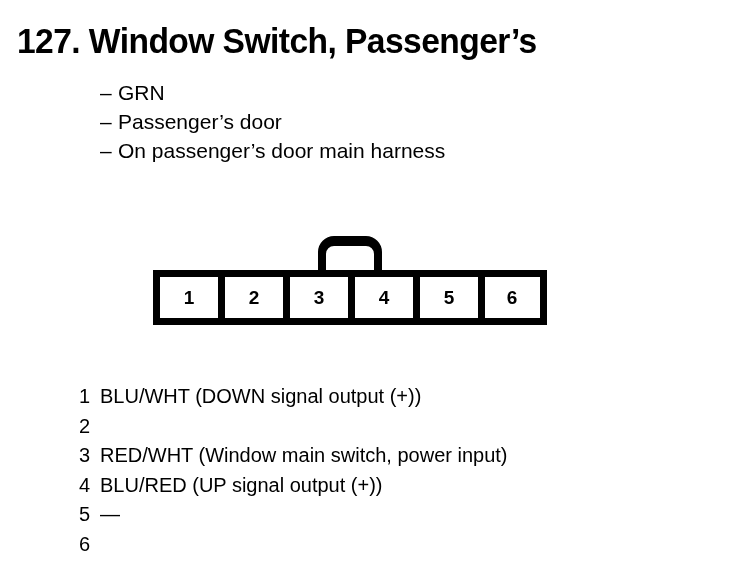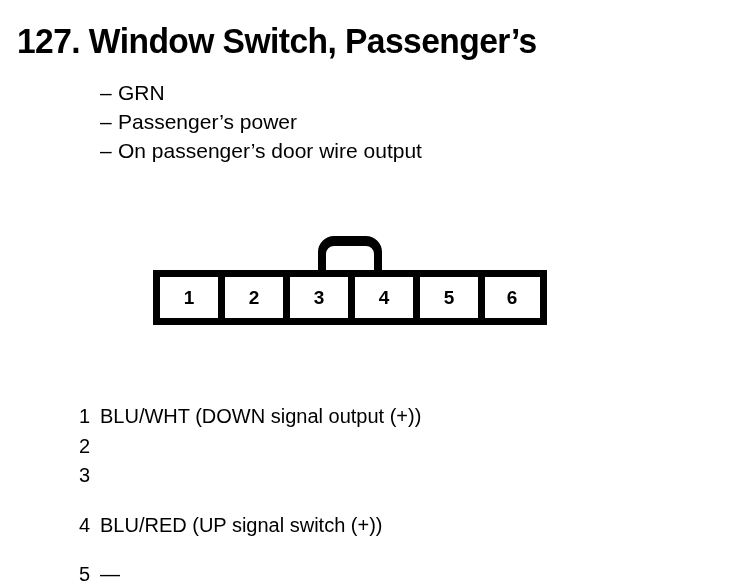--- a/index.html
+++ b/index.html
@@ -85,40 +85,39 @@
     font-size: 20px;
     line-height: 29.5px;
     white-space: nowrap;
   }
   .legend-num {
     width: 21px;
     flex: 0 0 21px;
   }
   .legend-desc {
     flex: 0 1 auto;
-    margin-top: 20px;
   }
 </style>
 </head>
 <body>
 
 <div id="page-title">127. Window Switch, Passenger’s</div>
 
 <div id="notes">
   <div class="note-row">
     <span class="note-dash">–</span>
     <span class="note-text">GRN</span>
   </div>
   <div class="note-row">
     <span class="note-dash">–</span>
-    <span class="note-text">Passenger’s power</span>
+    <span class="note-text">Passenger’s door</span>
   </div>
   <div class="note-row">
     <span class="note-dash">–</span>
-    <span class="note-text">On passenger’s door wire output</span>
+    <span class="note-text">On passenger’s door main harness</span>
   </div>
 </div>
 
 <div id="connector">
   <svg width="394" height="110" viewBox="0 0 394 110" xmlns="http://www.w3.org/2000/svg">
 
     <g>
       <path d="M 165 56
                L 165 34
                A 16 16 0 0 1 181 18
@@ -157,24 +156,25 @@
 <div id="legend">
   <div class="legend-row">
     <span class="legend-num">1</span>
     <span class="legend-desc">BLU/WHT (DOWN signal output (+))</span>
   </div>
   <div class="legend-row">
     <span class="legend-num">2</span>
   </div>
   <div class="legend-row">
     <span class="legend-num">3</span>
+    <span class="legend-desc">RED/WHT (Window main switch, power input)</span>
   </div>
   <div class="legend-row">
     <span class="legend-num">4</span>
-    <span class="legend-desc">BLU/RED (UP signal switch (+))</span>
+    <span class="legend-desc">BLU/RED (UP signal output (+))</span>
   </div>
   <div class="legend-row">
     <span class="legend-num">5</span>
     <span class="legend-desc">—</span>
   </div>
   <div class="legend-row">
     <span class="legend-num">6</span>
   </div>
 </div>
 

